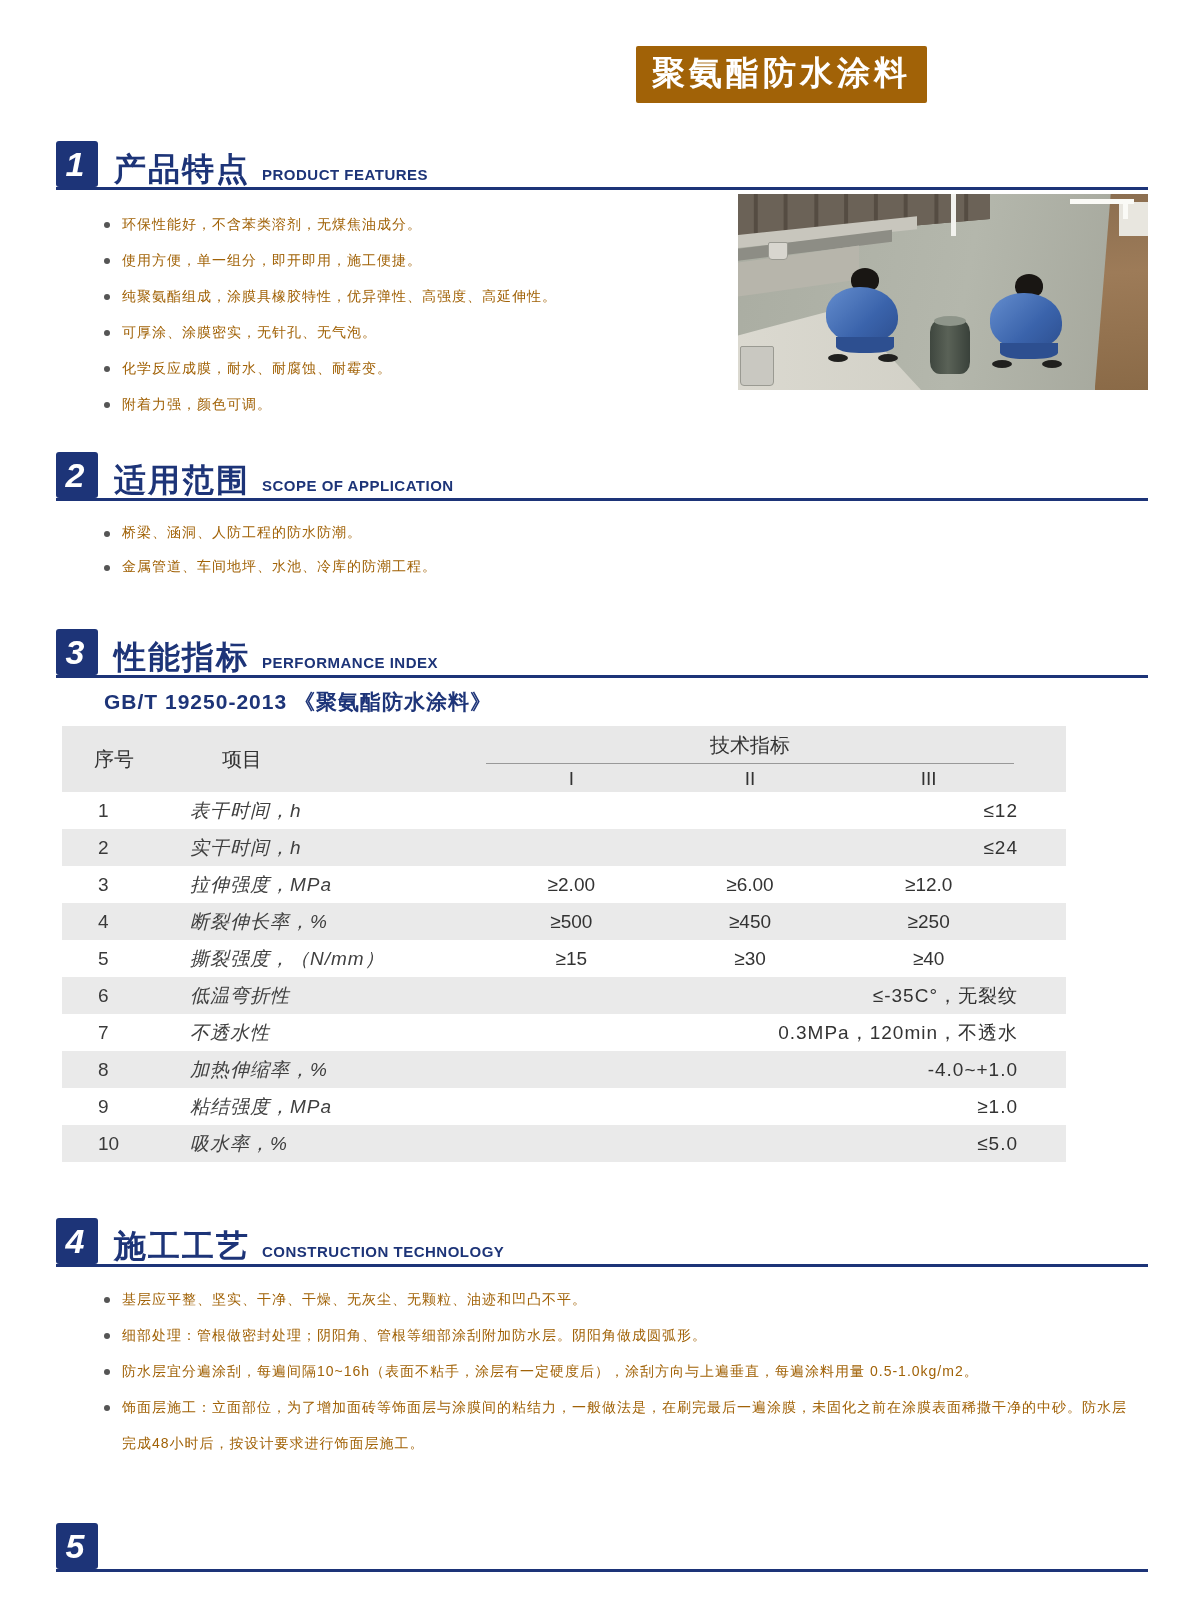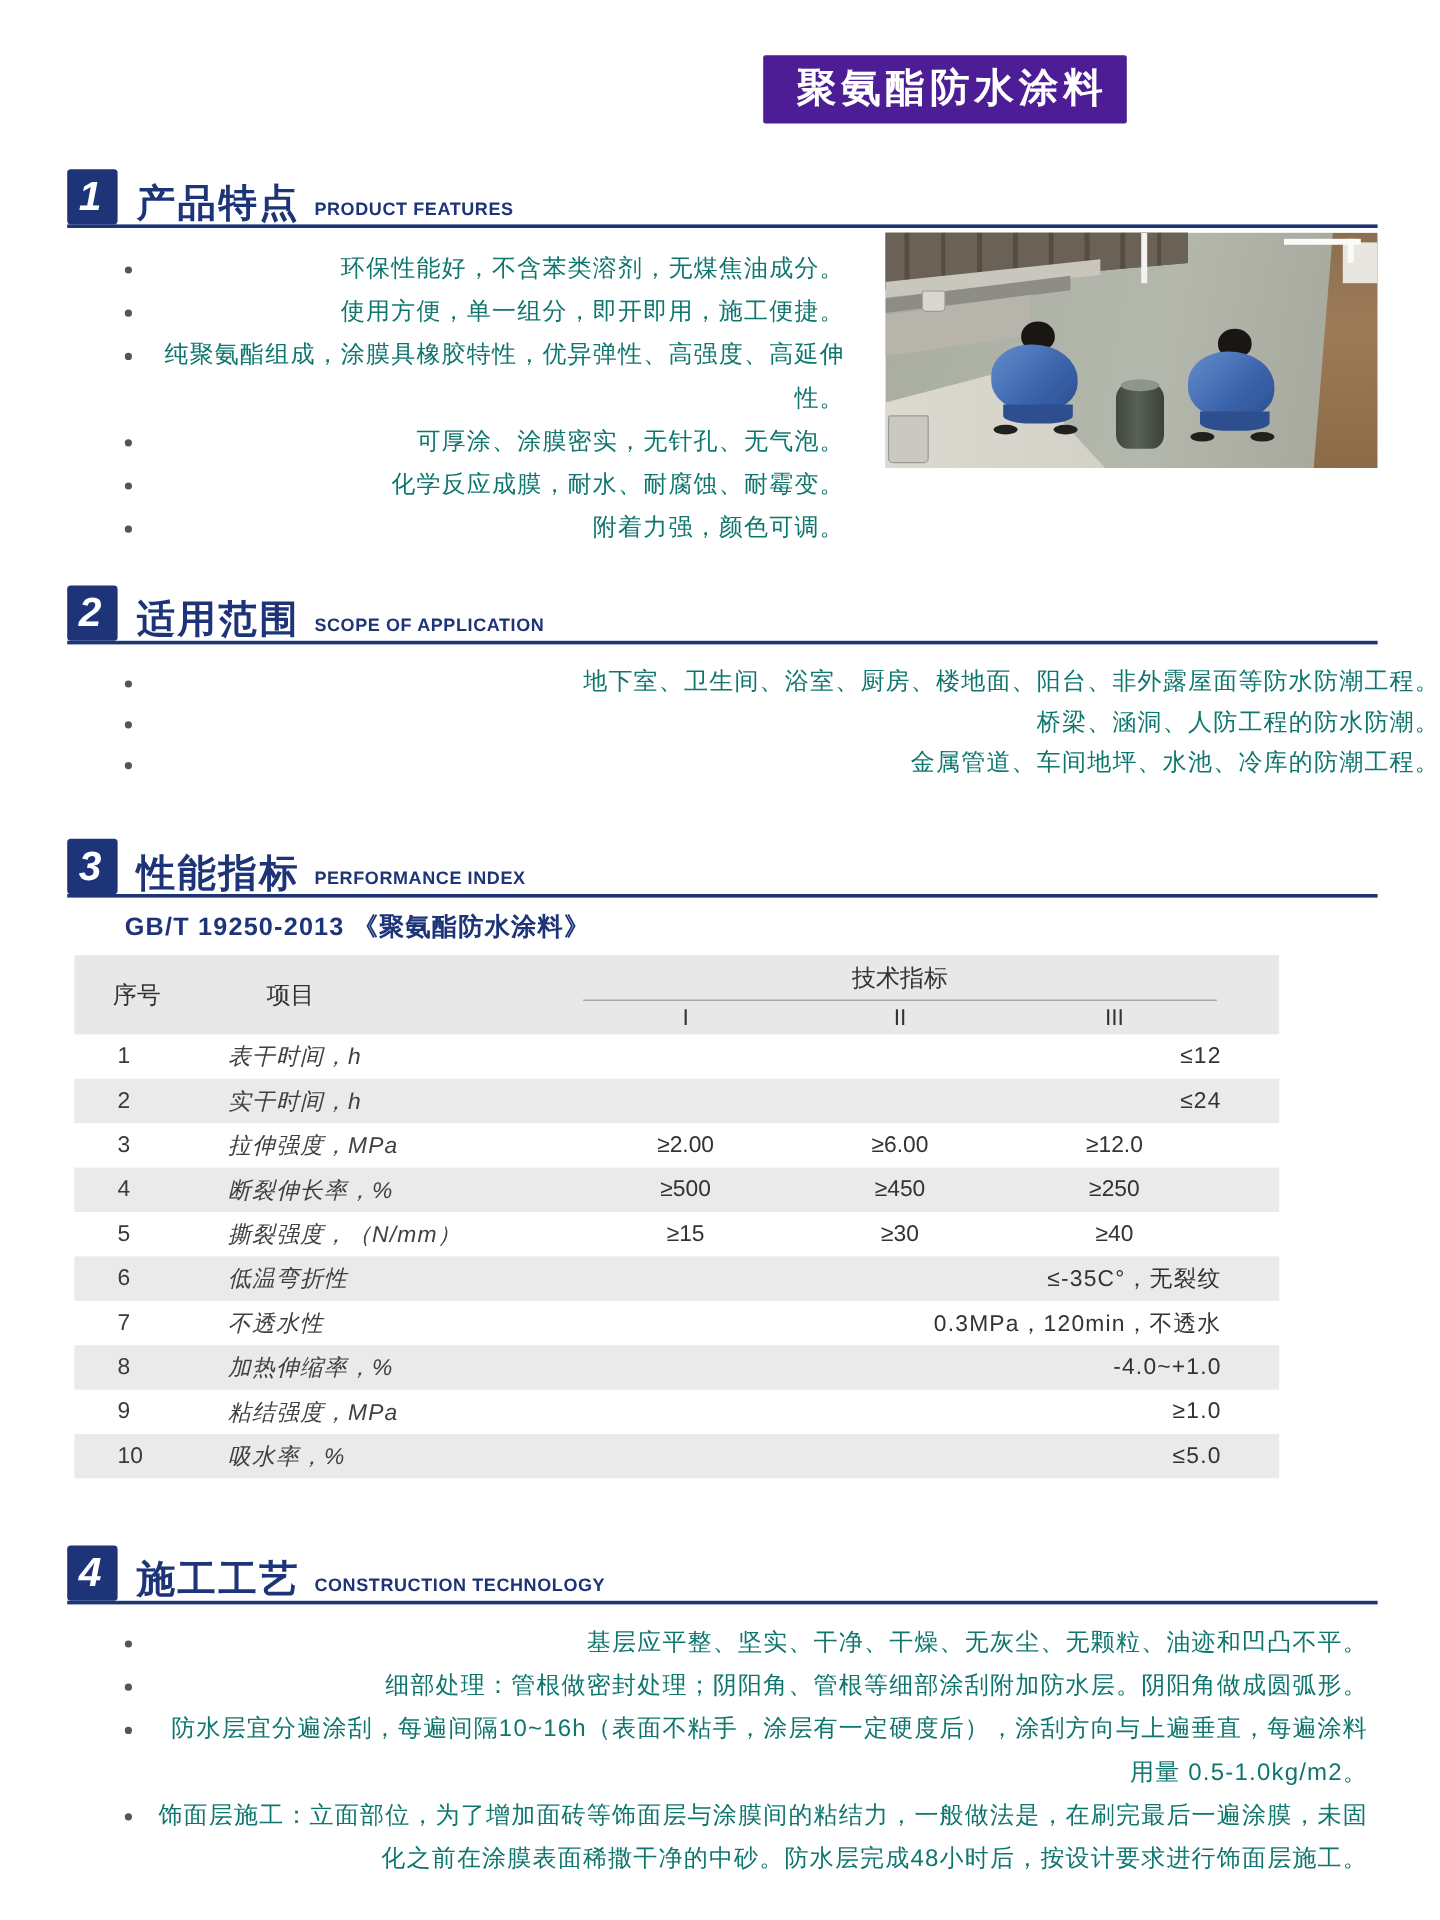--- a/index.html
+++ b/index.html
@@ -4,23 +4,23 @@
 <style>
   * { margin:0; padding:0; box-sizing:border-box; }
   html,body { background:#ffffff; }
   body {
     width:1200px; height:1600px; position:relative; overflow:hidden;
     font-family:"Liberation Sans", sans-serif; color:#3d3d3d;
   }
   
   .banner {
     margin:46px 0 0 636px; width:fit-content;
-    background:#4c1d95; color:#ffffff;
+    background:#a16207; color:#ffffff;
     font-size:33px; font-weight:bold; letter-spacing:4px;
-    padding:5px 16px 7px 28px; border-radius:2px;
+    padding:5px 16px 7px 16px; border-radius:2px;
   }
   
   .sec-head {
     display:flex; align-items:flex-end;
     margin:0 52px 0 56px;
     border-bottom:3px solid #1d3478;
     padding-bottom:0px;
   }
   .sec-num {
     width:42px; height:46px; background:#1d3478; color:#ffffff;
@@ -33,22 +33,22 @@
     line-height:1.1;
     text-align:center;
   }
   .sec-sub {
     color:#1d3478; font-size:15px; font-weight:bold; letter-spacing:0.5px;
     margin-left:12px; padding-bottom:4px;
   }
   
   .bullets { list-style:none; margin:14px 0 0 104px; }
   .bullets li {
-    position:relative; font-size:20px; color:#0f766e;
-    line-height:36px; padding-left:18px; letter-spacing:1px;text-align:right;
+    position:relative; font-size:14px; color:#a16207;
+    line-height:36px; padding-left:18px; letter-spacing:1px;
   }
   .bullets li::before {
     content:""; position:absolute; left:0; top:16px;
     width:6px; height:6px; border-radius:50%; background:#555;
   }
   .sec1-row { display:flex; margin:4px 52px 0 0; }
   .sec1-row .bullets { flex:0 0 600px; margin-top:12px; }
   .sec2 .bullets li { line-height:34px; }
   .sec4 .bullets { margin-right:60px; }
   
@@ -171,21 +171,20 @@
   </div>
 </div>
 
 <div class="sec2">
   <div class="sec-head mt-s2">
     <div class="sec-num">2</div>
     <div class="sec-title">适用范围</div>
     <div class="sec-sub">SCOPE OF APPLICATION</div>
   </div>
   <ul class="bullets">
-    <li>地下室、卫生间、浴室、厨房、楼地面、阳台、非外露屋面等防水防潮工程。</li>
     <li>桥梁、涵洞、人防工程的防水防潮。</li>
     <li>金属管道、车间地坪、水池、冷库的防潮工程。</li>
   </ul>
 </div>
 
 <div class="sec-head mt-s3">
   <div class="sec-num">3</div>
   <div class="sec-title">性能指标</div>
   <div class="sec-sub">PERFORMANCE INDEX</div>
 </div>

